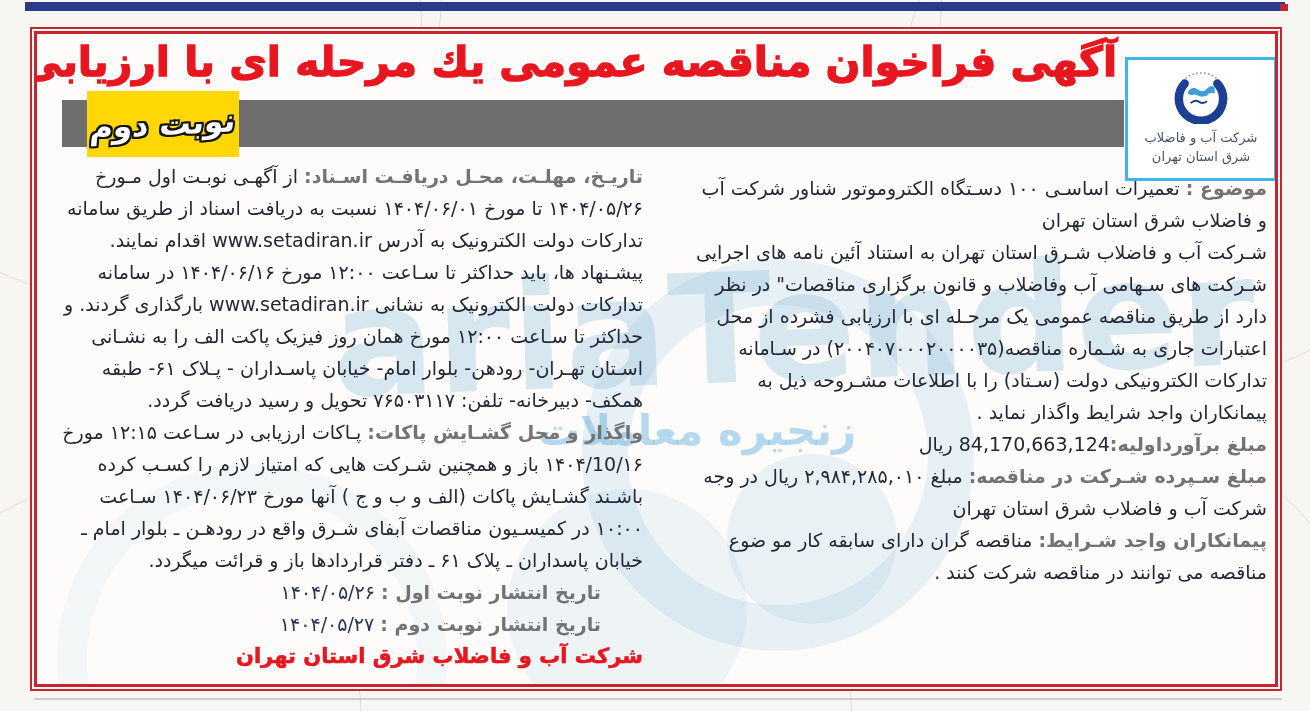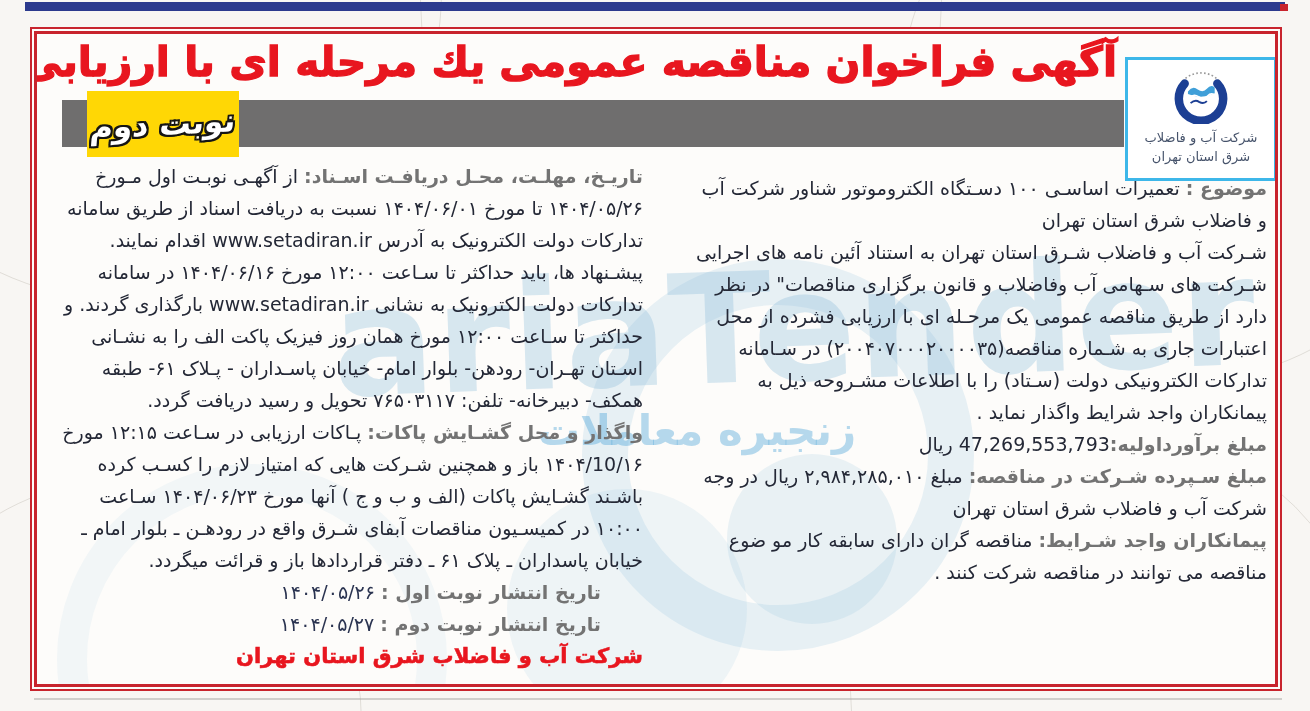--- a/index.html
+++ b/index.html
@@ -91,21 +91,21 @@
         <path d="M31,52 q8,-7 15,-2 q8,5 14,-1 q5,-5 10,-2" fill="none" stroke="#ffffff" stroke-width="2.5"></path>
         <path d="M34,60 q7,-6 13,-2 q7,4 12,-1" fill="none" stroke="#1c3f94" stroke-width="3"></path>
       </svg>
       <div class="logo-line">شرکت آب و فاضلاب</div>
       <div class="logo-line">شرق استان تهران</div>
     </div>
 
     <div class="col col-right">
       <p><span class="lbl">موضوع :</span> <span>تعمیرات اساسـی ۱۰۰ دسـتگاه الکتروموتور شناور شرکت آب و فاضلاب شرق استان تهران</span></p>
       <p><span>شـرکت آب و فاضلاب  شـرق استان تهران به استناد آئین نامه های اجرایی شـرکت های سـهامی آب وفاضلاب و قانون برگزاری مناقصات" در نظر دارد از طریق مناقصه عمومی یک مرحـله ای با ارزیابی فشرده از محل اعتبارات جاری به شـماره مناقصه(۲۰۰۴۰۷۰۰۰۲۰۰۰۰۳۵) در سـامانه تدارکات الکترونیکی دولت (سـتاد) را با اطلاعات مشـروحه ذیل به پیمانکاران واجد شرایط واگذار نماید .</span></p>
-      <p><span class="lbl">مبلغ برآورداولیه:</span><span>47,269,553,793 ریال</span></p>
+      <p><span class="lbl">مبلغ برآورداولیه:</span><span>84,170,663,124 ریال</span></p>
       <p><span class="lbl">مبلغ سـپرده شـرکت در مناقصه:</span> <span>مبلغ ۲,۹۸۴,۲۸۵,۰۱۰ ریال در وجه شرکت آب و فاضلاب شرق استان تهران</span></p>
       <p><span class="lbl">پیمانکاران واجد شـرایط:</span> <span>مناقصه گران دارای سابقه کار مو ضوع مناقصه می توانند در مناقصه شرکت کنند .</span></p>
     </div>
 
     <div class="col col-left">
       <p><span class="lbl">تاریـخ، مهلـت، محـل دریافـت اسـناد:</span> <span>از آگهـی نوبـت اول مـورخ ۱۴۰۴/۰۵/۲۶ تا مورخ ۱۴۰۴/۰۶/۰۱ نسبت به دریافت اسناد از طریق سامانه تدارکات دولت الکترونیک به آدرس www.setadiran.ir اقدام نمایند.</span></p>
       <p><span>پیشـنهاد ها، باید حداکثر تا سـاعت ۱۲:۰۰ مورخ ۱۴۰۴/۰۶/۱۶ در سامانه تدارکات دولت الکترونیک به نشانی www.setadiran.ir بارگذاری گردند. و حداکثر تا سـاعت ۱۲:۰۰ مورخ همان روز فیزیک پاکت الف را به نشـانی اسـتان تهـران- رودهن- بلوار امام- خیابان پاسـداران - پـلاک ۶۱- طبقه همکف- دبیرخانه- تلفن: ۷۶۵۰۳۱۱۷ تحویل و رسید دریافت گردد.</span></p>
       <p><span class="lbl">واگذار و محل گشـایش پاکات:</span> <span>پـاکات ارزیابی در سـاعت ۱۲:۱۵ مورخ ۱۴۰۴/10/۱۶ باز و همچنین شـرکت هایی که امتیاز لازم را کسـب کرده باشـند گشـایش پاکات (الف و ب و ج ) آنها مورخ ۱۴۰۴/۰۶/۲۳ سـاعت ۱۰:۰۰ در کمیسـیون مناقصات آبفای شـرق واقع در رودهـن ـ بلوار امام ـ خیابان پاسداران ـ پلاک ۶۱ ـ دفتر قراردادها باز و قرائت میگردد.</span></p>
       <p class="pub-date"><span class="lbl">تاریخ انتشار نوبت اول :</span> <span class="val">۱۴۰۴/۰۵/۲۶</span></p>
       <p class="pub-date"><span class="lbl">تاریخ انتشار نوبت دوم :</span> <span class="val">۱۴۰۴/۰۵/۲۷</span></p>

